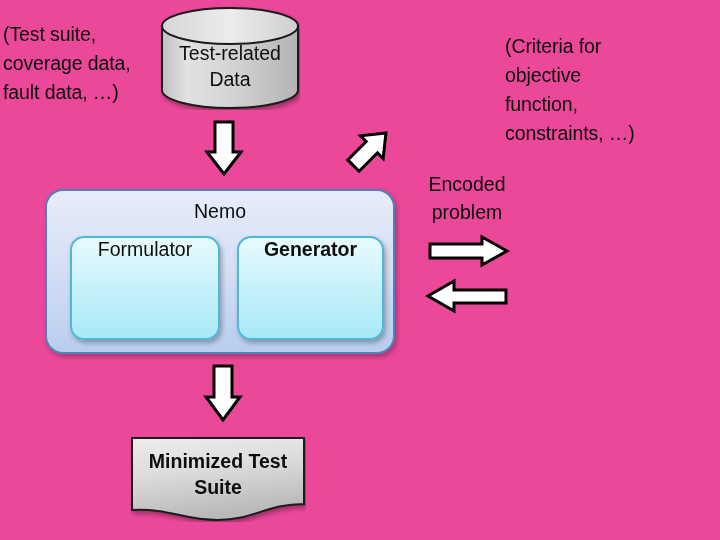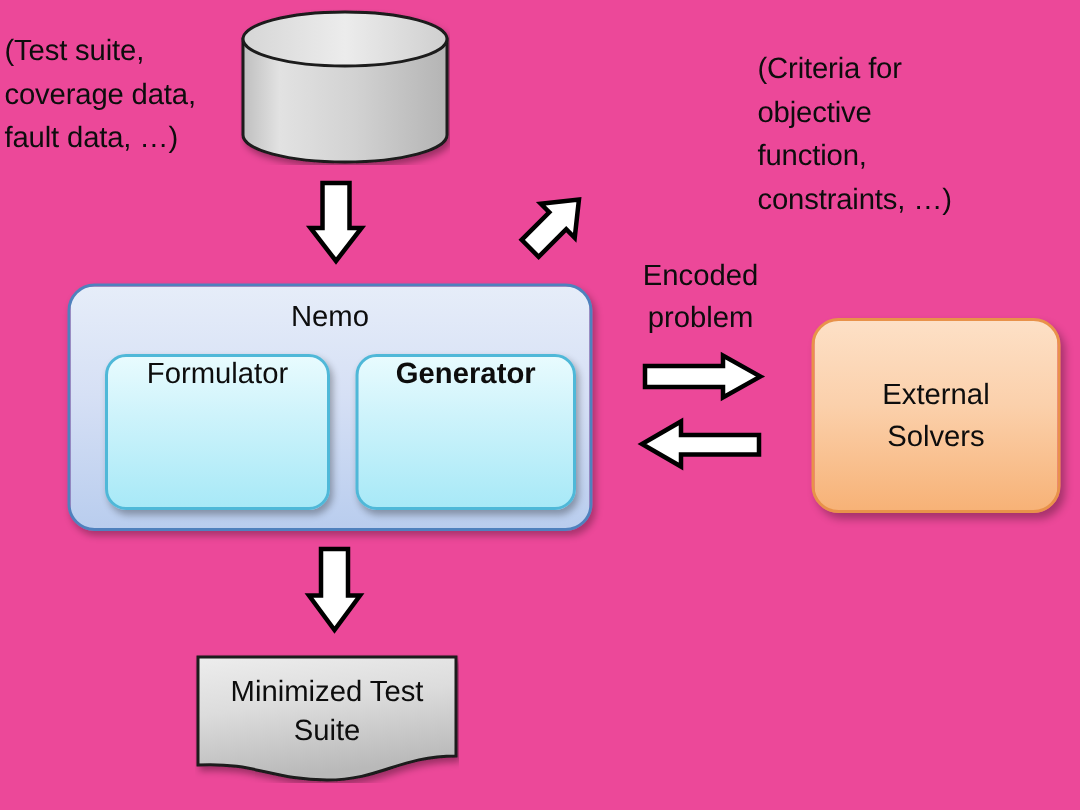--- a/index.html
+++ b/index.html
@@ -51,21 +51,21 @@
     left: 342px; top: 16px;
     width: 156px; height: 92px;
   }
   #configuration-label { top: 28px; font-size: 19.5px; }
 
   
   #minimized {
     left: 130px; top: 436px;
     width: 176px; height: 86px;
   }
-  #minimized-label { top: 12px; }
+  #minimized-label { top: 12px; font-weight: bold; }
 
   
   #nemo-box {
     left: 45px; top: 189px;
     width: 350px; height: 165px;
     border: 2px solid #4f81bd;
     border-radius: 18px;
     background: linear-gradient(180deg, #e6edf9 0%, #d6e0f5 45%, #b9cdee 100%);
     box-shadow: 2px 3px 5px rgba(0,0,0,0.28);
     box-sizing: border-box;
@@ -168,20 +168,22 @@
         </linearGradient>
         <filter id="softShadow" x="-30%" y="-30%" width="170%" height="170%">
           <feDropShadow dx="2" dy="3" stdDeviation="2.4" flood-color="#000000" flood-opacity="0.35"></feDropShadow>
         </filter>
       </defs>
       <g filter="url(#softShadow)">
         <path d="M2,20 L2,84 A68,18 0 0 0 138,84 L138,20 Z" fill="url(#gradGrayV)" stroke="#1a1a1a" stroke-width="2"></path>
         <ellipse cx="70" cy="20" rx="68" ry="18" fill="url(#gradGrayTop)" stroke="#1a1a1a" stroke-width="2"></ellipse>
       </g>
     </svg>
+    <div class="shape-label" id="cylinder-label">Test-related
+Data</div>
   </div>
 
 
   <div class="abs arrow" id="arrow-data-to-nemo">
     <svg width="34" height="56" viewBox="0 0 34 56">
       <path d="M6,2 L24,2 L24,32 L32,32 L15,54 L-2,32 L6,32 Z" transform="translate(1,0)" fill="#ffffff" stroke="#000000" stroke-width="3" stroke-linejoin="miter"></path>
     </svg>
   </div>
 
   <div class="abs arrow" id="arrow-config-to-nemo">
@@ -195,24 +197,20 @@
   <div class="abs" id="nemo-box">
     <div id="nemo-title">Nemo</div>
     <div class="inner-box" id="box-formulator">
       <span>Formulator</span>
     </div>
     <div class="inner-box" id="box-generator">
       <span>Generator</span>
     </div>
   </div>
 
-  <div class="abs" id="external-solvers">
-    <span>External
-Solvers</span>
-  </div>
 
   <div class="arrow-label" id="label-encoded">Encoded
 problem</div>
 
   <div class="abs arrow" id="arrow-encoded">
     <svg width="82" height="34" viewBox="0 0 82 34">
       <path d="M2,9 L54,9 L54,2 L79,16 L54,30 L54,23 L2,23 Z" fill="#ffffff" stroke="#000000" stroke-width="3" stroke-linejoin="miter"></path>
     </svg>
   </div>
 

